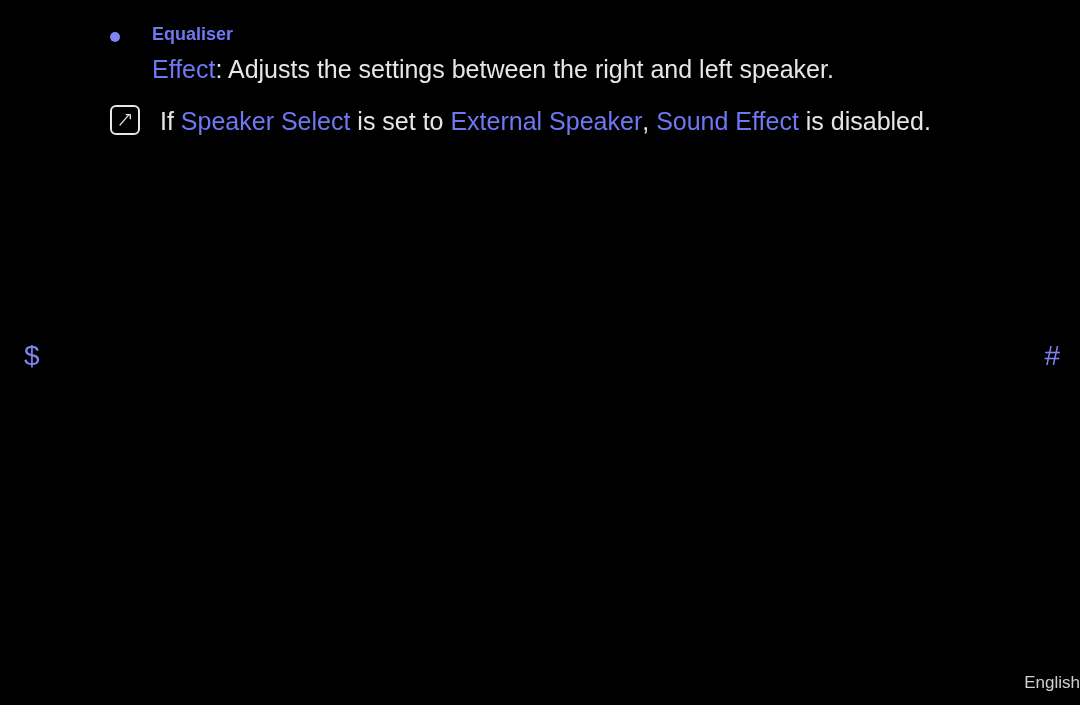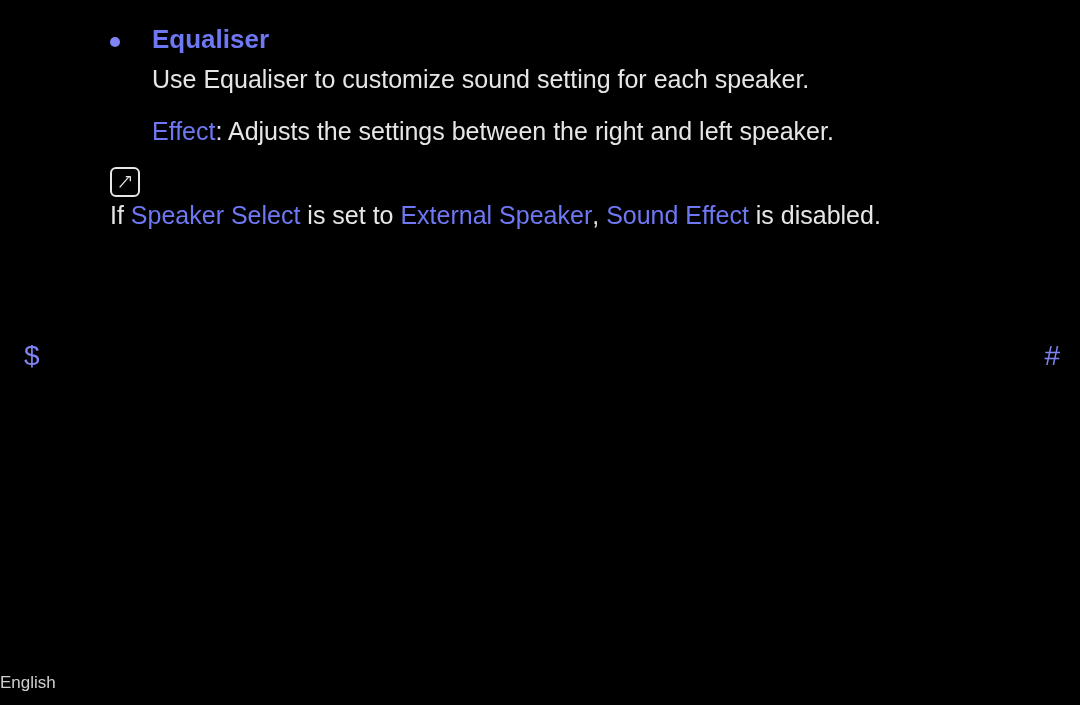--- a/index.html
+++ b/index.html
@@ -28,42 +28,41 @@
   .bullet {
     width: 10px;
     height: 10px;
     background: #7f84f2;
     border-radius: 50%;
     margin-right: 32px;
     margin-top: 4px;
   }
   .title {
     color: #6f78f3;
-    font-size: 26px;
+    font-size: 18px;
     font-weight: 600;
   }
   .para-block {
     margin-left: 42px;
   }
   .para {
     font-size: 25px;
     line-height: 36px;
     color: #e6e6e6;
     margin: 4px 0 16px 0;
     font-weight: 300;
   }
   .label {
     color: #6f78f3;
     font-weight: 500;
   }
   .note-row {
     display: flex;
     align-items: flex-start;
     margin-top: 14px;
-    flex-direction: column;
   }
   .note-icon {
     width: 26px;
     height: 26px;
     border: 2px solid #e6e6e6;
     border-radius: 6px;
     display: flex;
     align-items: center;
     justify-content: center;
     margin-right: 20px;
@@ -97,39 +96,38 @@
     right: 20px;
     top: 340px;
     color: #7f84f2;
     font-size: 28px;
     font-weight: 400;
   }
   .footer-lang {
     position: absolute;
     bottom: 12px;
     width: 100%;
-    text-align: left;
+    text-align: right;
     color: #cfcfcf;
     font-size: 17px;
     font-weight: 400;
   }
 </style>
 </head>
 <body>
 
 <div class="content">
 
   <div class="bullet-row">
     <div class="bullet"></div>
     <div class="title">Equaliser</div>
   </div>
 
   <div class="para-block">
 
-    <div class="para">Use Equaliser to customize sound setting for each speaker.</div>
 
     <div class="para">
       <span class="label">Effect</span><span>: Adjusts the settings between the right and left speaker.</span>
     </div>
 
 
 
   </div>
 
   <div class="note-row">

